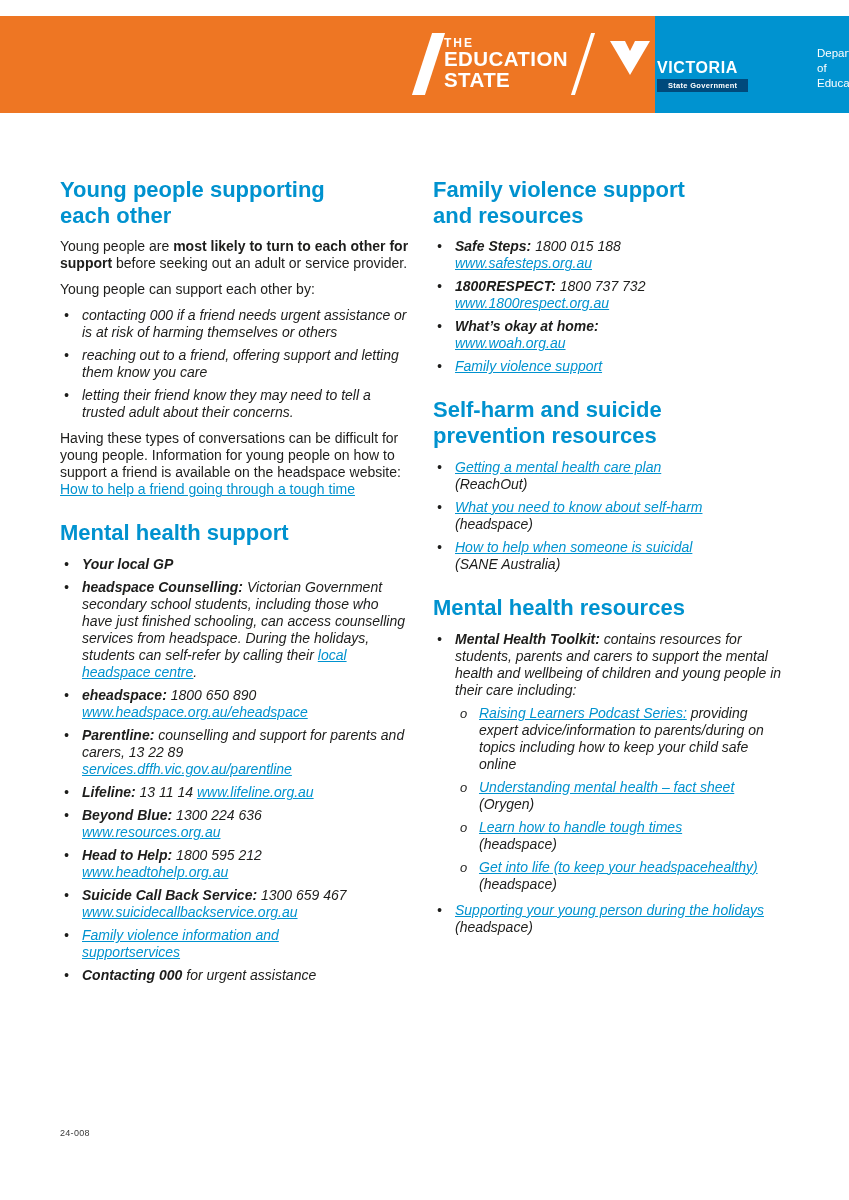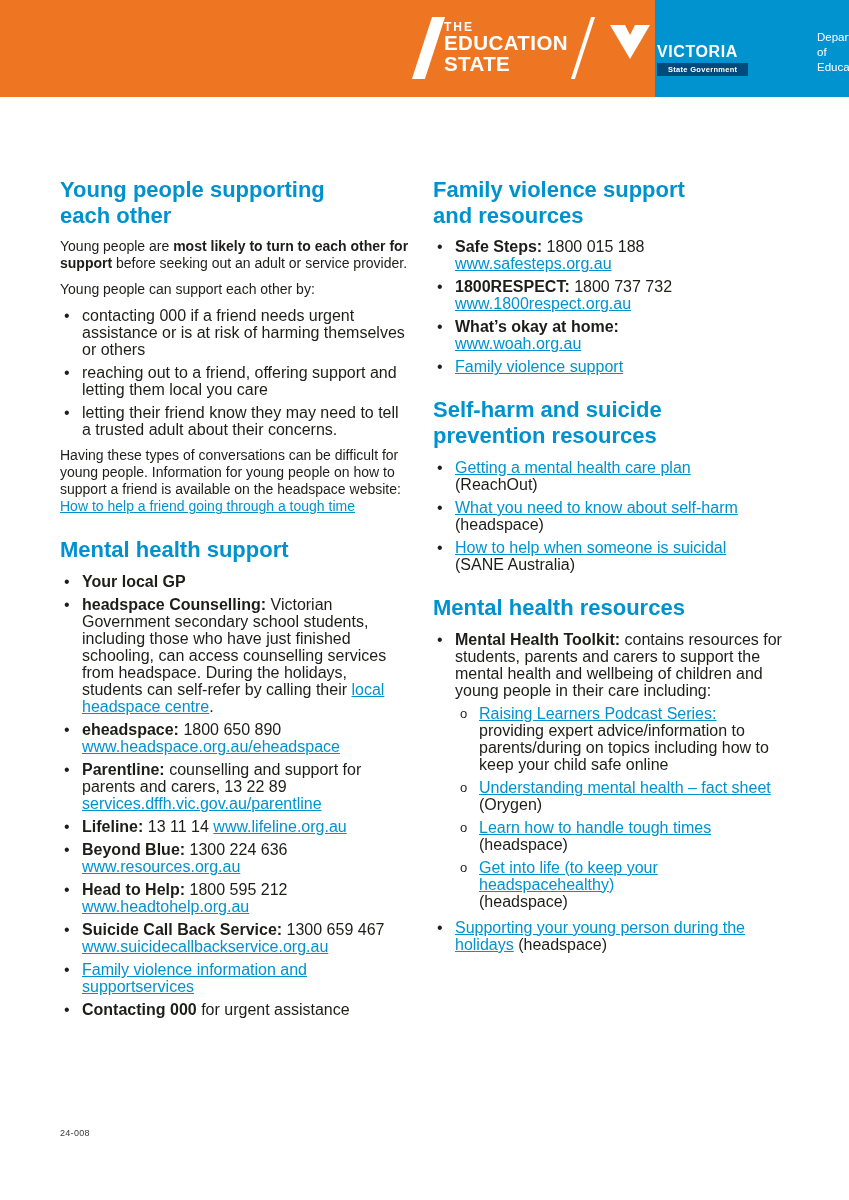--- a/index.html
+++ b/index.html
@@ -3,21 +3,21 @@
 <meta charset="utf-8">
 <style>
   * { margin:0; padding:0; box-sizing:border-box; }
   html,body { background:#fff; }
   body {
     width:849px; height:1200px; position:relative; overflow:hidden;
     font-family:"Liberation Sans", sans-serif;
     color:var(--text, #1d1d1b);
   }
   
-  .banner { position:absolute; top:0; left:0; width:849px; height:97px; display:flex;border-radius:29px; }
+  .banner { position:absolute; top:16px; left:0; width:849px; height:97px; display:flex;border-radius:29px; }
   .banner-orange { width:655px; height:100%; background:var(--orange,#ee7623); position:relative; }
   .banner-blue { flex:1; height:100%; background:var(--blue,#0093d0); position:relative; }
 
   .es-logo { position:absolute; left:422px; top:16px; height:64px; display:flex; align-items:center; gap:9px; }
   .es-slash { background:#fff; transform:skewX(-18deg); }
   .es-slash-thick { width:13px; height:62px; }
   .es-slash-thin  { width:4px;  height:62px; margin-left:4px; }
   .es-text { display:flex; flex-direction:column; color:#fff; font-weight:bold; line-height:1.02; }
   .es-the { font-size:12px; letter-spacing:2px; }
   .es-education { font-size:20.5px; letter-spacing:.4px; }
@@ -39,21 +39,21 @@
   .col-right { width:352px; }
 
   .heading {
     font-size:22px; line-height:1.17; font-weight:bold;
     color:var(--heading,#0092cf); white-space:pre-line; margin:0 0 10px 0;
   }
   .section + .section { margin-top:22px; }
 
   .para { font-size:14px; line-height:17px; margin:0 0 9px 0; }
   .list { list-style:none; margin:0 0 9px 0; }
-  .item { position:relative; padding-left:22px; font-size:16px; line-height:17px; margin-bottom:6px; }
+  .item { position:relative; padding-left:22px; font-size:14px; line-height:17px; margin-bottom:6px;font-style:italic; }
   .item::before { content:"\2022"; position:absolute; left:4px; top:0; }
   .sublist { list-style:none; margin-top:6px; }
   .sublist .item { padding-left:24px; }
   .sublist .item::before { content:"o"; left:5px; font-size:13px; }
 
   strong { font-weight:bold; }
   a.link { color:var(--link,#0092cf); text-decoration:underline; cursor:pointer; }
 
   .footer-code { position:absolute; left:60px; top:1128px; font-size:9px; color:#3a3a3a; letter-spacing:.3px; }
 </style>
@@ -93,21 +93,21 @@
 
   <main class="content">
     <div class="col col-left">
         <section class="section">
           <h2 class="heading">Young people supporting
 each other</h2>
           <p class="para"><span>Young people are </span><strong>most likely to turn to each other for support</strong><span> before seeking out an adult or service provider.</span></p>
           <p class="para"><span>Young people can support each other by:</span></p>
           <ul class="list">
             <li class="item"><span>contacting 000 if a friend needs urgent assistance or is at risk of harming themselves or others</span></li>
-            <li class="item"><span>reaching out to a friend, offering support and letting them local you care</span></li>
+            <li class="item"><span>reaching out to a friend, offering support and letting them know you care</span></li>
             <li class="item"><span>letting their friend know they may need to tell a trusted adult about their concerns.</span></li>
           </ul>
           <p class="para"><span>Having these types of conversations can be difficult for young people. Information for young people on how to support a friend is available on the headspace website: </span><a class="link" href="#">How to help a friend going through a tough time</a></p>
         </section>
         <section class="section">
           <h2 class="heading">Mental health support</h2>
           <ul class="list">
             <li class="item"><strong>Your local GP</strong></li>
             <li class="item"><strong>headspace Counselling:</strong><span> Victorian Government secondary school students, including those who have just finished schooling, can access counselling services from headspace. During the holidays, students can self-refer by calling their </span><a class="link" href="#">local headspace centre</a><span>.</span></li>
             <li class="item"><strong>eheadspace:</strong><span> 1800 650 890</span><br><a class="link" href="#">www.headspace.org.au/eheadspace</a></li>

